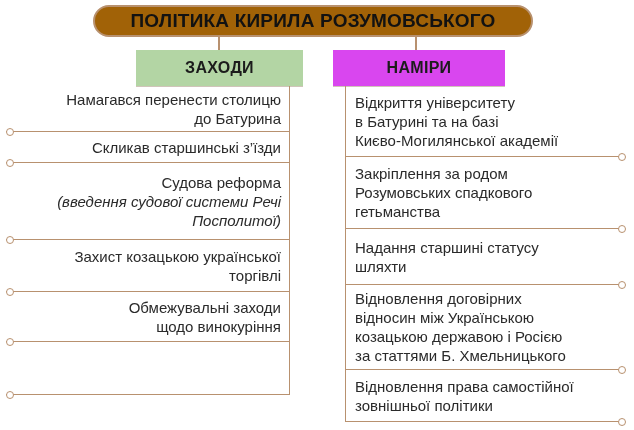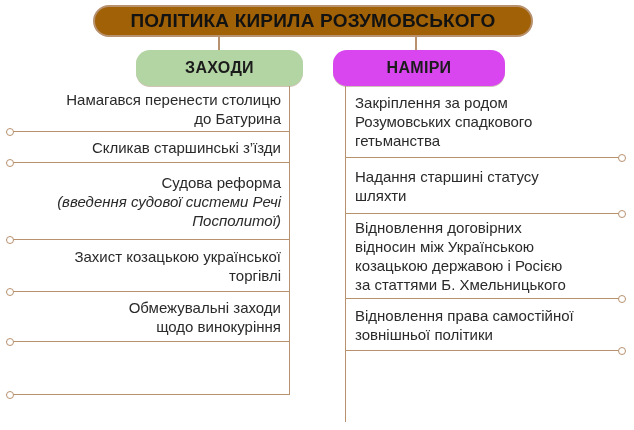--- a/index.html
+++ b/index.html
@@ -21,21 +21,21 @@
   .title-box span{
     font-size:19px;font-weight:bold;color:#121212;letter-spacing:.2px;
     white-space:nowrap;
   }
   
   .conn{position:absolute;width:2px;background:#b8916f;}
   .conn-left{left:218px;top:37px;height:14px;}
   .conn-right{left:415px;top:37px;height:14px;}
   
   .hdr{
-    position:absolute;top:50px;height:36px;border-radius:14px;
+    position:absolute;top:50px;height:36px;border-radius:0;
     display:flex;align-items:center;justify-content:center;
     box-shadow:0 1px 0 rgba(120,85,55,.35);
   }
   .hdr span{font-size:16px;font-weight:bold;color:#1c1c1c;letter-spacing:.3px;}
   .hdr-measures{left:136px;width:167px;background:#b3d5a4;}
   .hdr-intentions{left:333px;width:172px;background:#d946ef;}
   
   .col{position:absolute;top:86px;box-sizing:border-box;}
   .col-left{left:6px;width:284px;border-right:1.5px solid #b8916f;height:309px;}
   .col-right{left:345px;width:277px;border-left:1.5px solid #b8916f;height:336px;}
@@ -106,20 +106,26 @@
       <span class="txt">Обмежувальні заходи
 щодо винокуріння</span>
       <span class="dot"></span>
     </div>
     <div class="row" style="height:53px">
       <span class="dot"></span>
     </div>
   </div>
 
   <div class="col col-right">
+    <div class="row" style="height:71px">
+      <span class="txt">Відкриття університету
+в Батурині та на базі
+Києво-Могилянської академії</span>
+      <span class="dot"></span>
+    </div>
     <div class="row" style="height:72px">
       <span class="txt">Закріплення за родом
 Розумовських спадкового
 гетьманства</span>
       <span class="dot"></span>
     </div>
     <div class="row" style="height:56px">
       <span class="txt">Надання старшині статусу
 шляхти</span>
       <span class="dot"></span>

